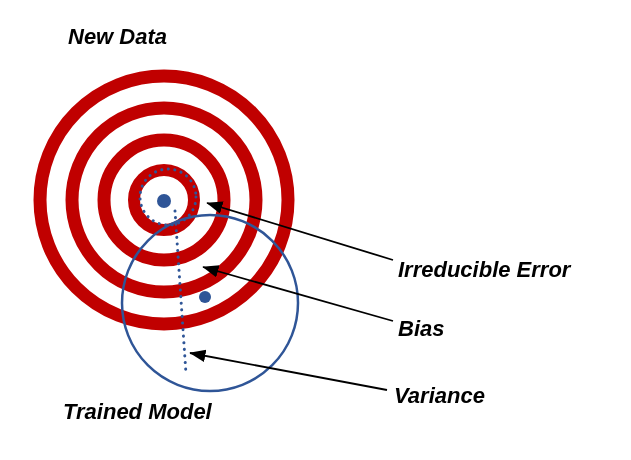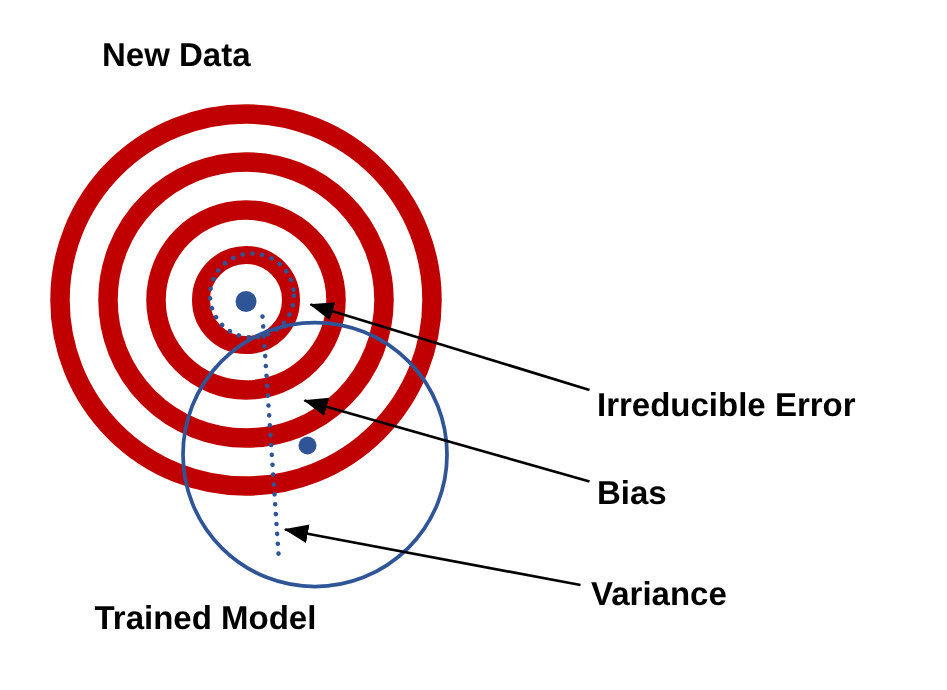--- a/index.html
+++ b/index.html
@@ -7,20 +7,21 @@
     padding: 0;
     background: #ffffff;
   }
   .canvas {
     position: relative;
     width: 631px;
     height: 460px;
     background: var(--background, #ffffff);
     font-family: "Liberation Sans", sans-serif;
     overflow: hidden;
+    font-style: italic;
   }
   svg { display: block; }
   .label {
     font-family: "Liberation Sans", sans-serif;
     font-weight: 700;
     font-size: 22px;
     fill: var(--black, #000000);
   }
   .ring {
     fill: none;

